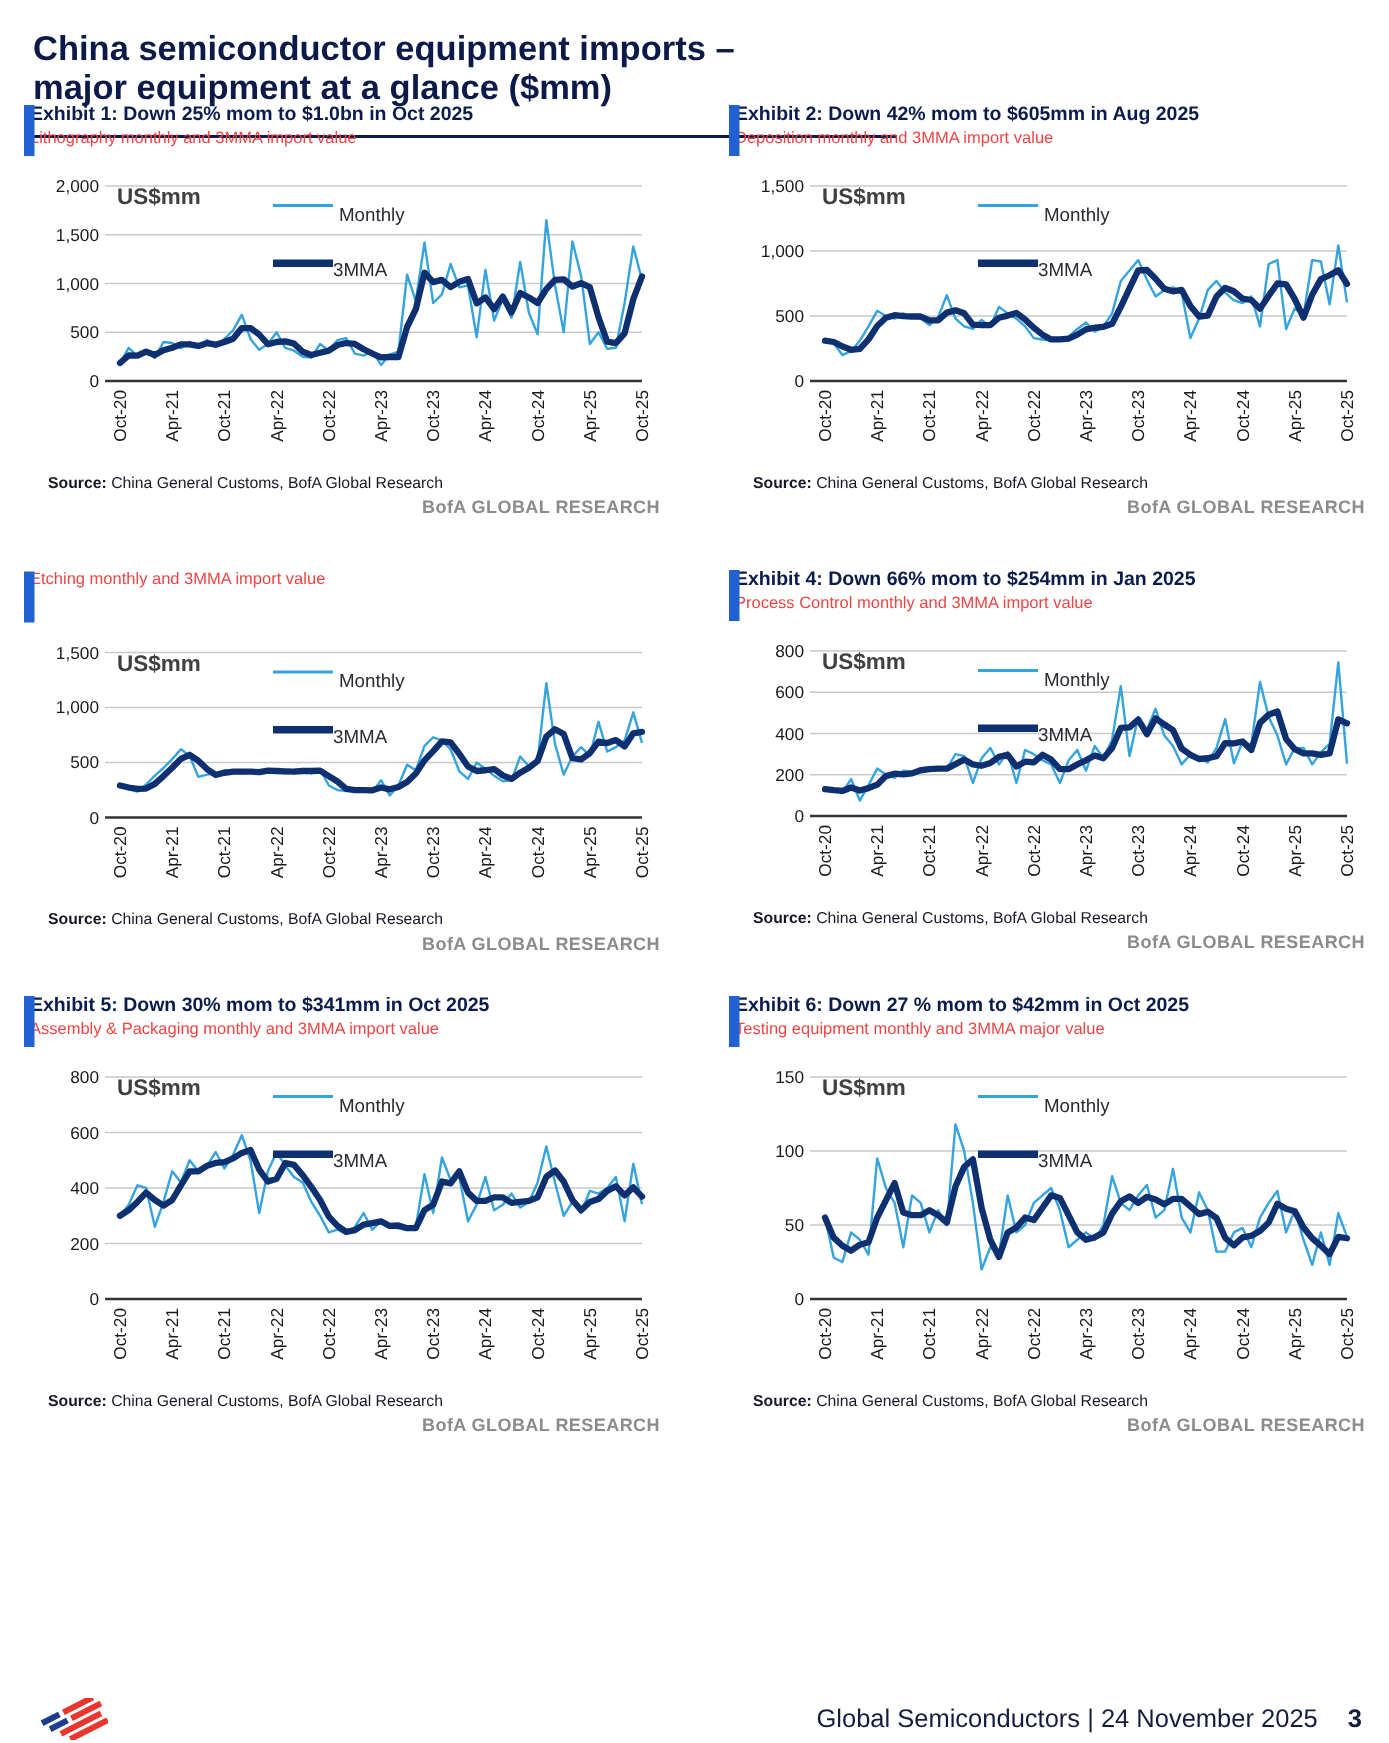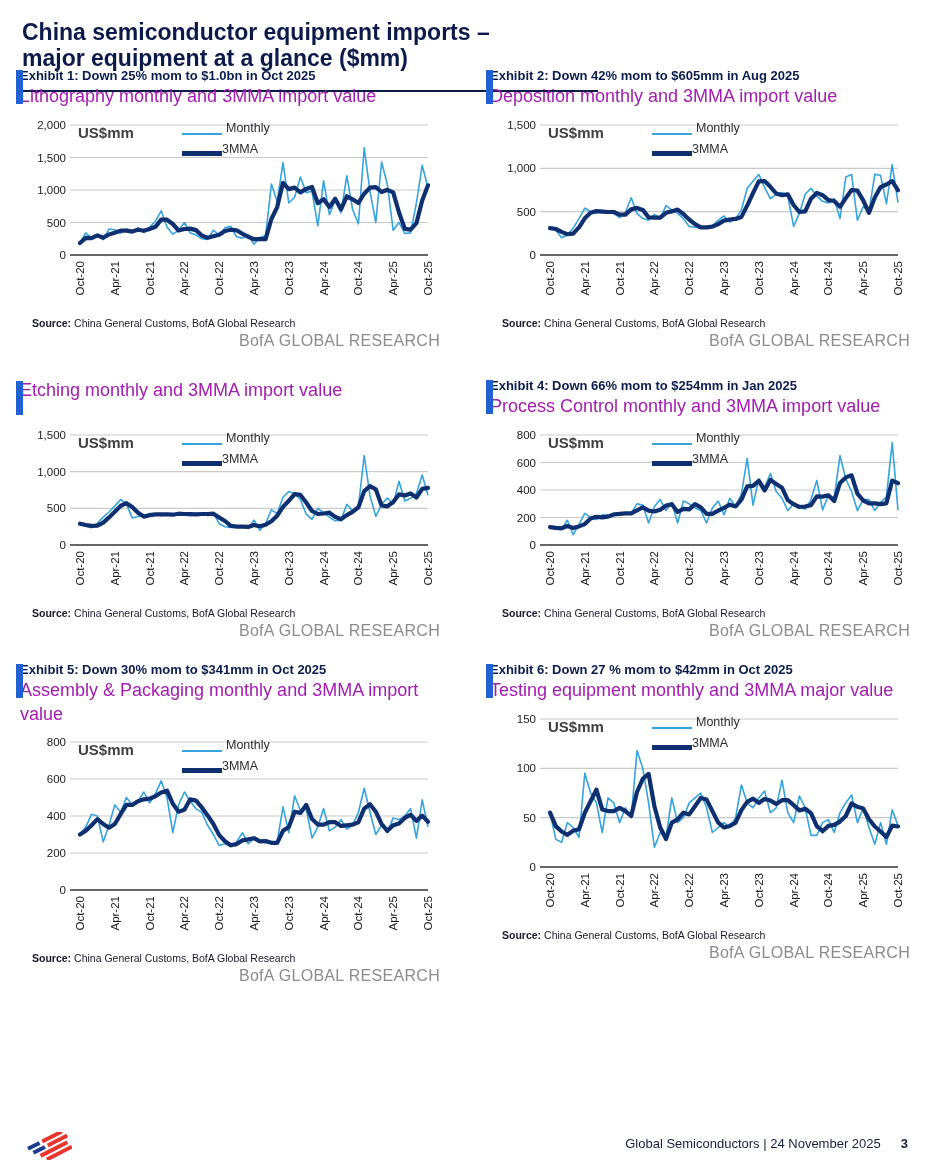--- a/index.html
+++ b/index.html
@@ -4,38 +4,38 @@
 <style>
   html,body{margin:0;padding:0;background:#ffffff;}
   body{width:926px;height:1162px;position:relative;font-family:"Liberation Sans",sans-serif;overflow:hidden;}
   .page-title{position:absolute;left:22px;top:4px;width:576px;font-size:23px;line-height:1.13;font-weight:bold;color:#0c1a49;border-bottom:2.5px solid #0c1a49;padding-bottom:19px;}
   .exhibit{position:absolute;width:430px;}
   .ex-r1{top:68px;} .ex-r2{top:378px;} .ex-r3{top:662px;}
   .ex-c1{left:16px;} .ex-c2{left:486px;}
   .ex-head{position:relative;padding-left:4px;min-height:40px;margin-bottom:4px;}
   .ex-bar{position:absolute;left:0;top:2px;width:7px;height:34px;background:#2161d2;}
   .ex-title{font-size:13px;font-weight:bold;color:#0a1b4d;line-height:1.25;}
-  .ex-sub{font-size:18px;color:#a21caf;line-height:1.3;margin-top:1px;}
+  .ex-sub{font-size:11px;color:#ef4444;line-height:1.3;margin-top:1px;}
   .chart-wrap{position:relative;}
   .chart-wrap svg{display:block;}
   .legend{position:absolute;left:62px;top:8px;display:flex;align-items:flex-start;}
   .legend .unit{font-size:15px;font-weight:bold;color:#404040;width:104px;padding-top:3px;}
   .lrows{display:flex;flex-direction:column;gap:7px;}
-  .lrow{display:flex;align-items:flex-end;}
+  .lrow{display:flex;align-items:flex-start;margin-top:16px;}
   .sample{display:inline-block;width:40px;margin-right:4px;}
   .sample.monthly{border-top:2px solid #35a3dd;}
   .sample.mma{border-top:5px solid #0e3070;margin-right:0;}
   .lrow span.ltext{font-size:12.5px;color:#2b2b33;}
   .source{margin-left:16px;margin-top:2px;font-size:10.5px;color:#17172b;}
   .source b{font-weight:bold;}
   .source span{margin-left:3px;}
-  .brand{margin-top:3px;margin-right:6px;text-align:right;font-size:16px;color:#8b8b8b;letter-spacing:0.3px;}
+  .brand{margin-top:3px;margin-right:6px;text-align:right;font-size:12px;color:#8b8b8b;letter-spacing:0.3px;font-weight:bold;}
   .footer{position:absolute;left:0;top:1126px;width:926px;height:36px;}
   .footer-logo{position:absolute;left:26px;top:6px;}
-  .footer-right{position:absolute;right:18px;top:10px;font-size:13px;color:#151d3f;display:flex;align-items:baseline;}
+  .footer-right{position:absolute;right:18px;top:10px;font-size:17px;color:#151d3f;display:flex;align-items:baseline;}
   .footer-right .pageno{font-weight:bold;margin-left:20px;}
 </style>
 </head>
 <body>
 
 <h1 class="page-title">
   <div>China semiconductor equipment imports –</div>
   <div>major equipment at a glance ($mm)</div>
 </h1>
 

